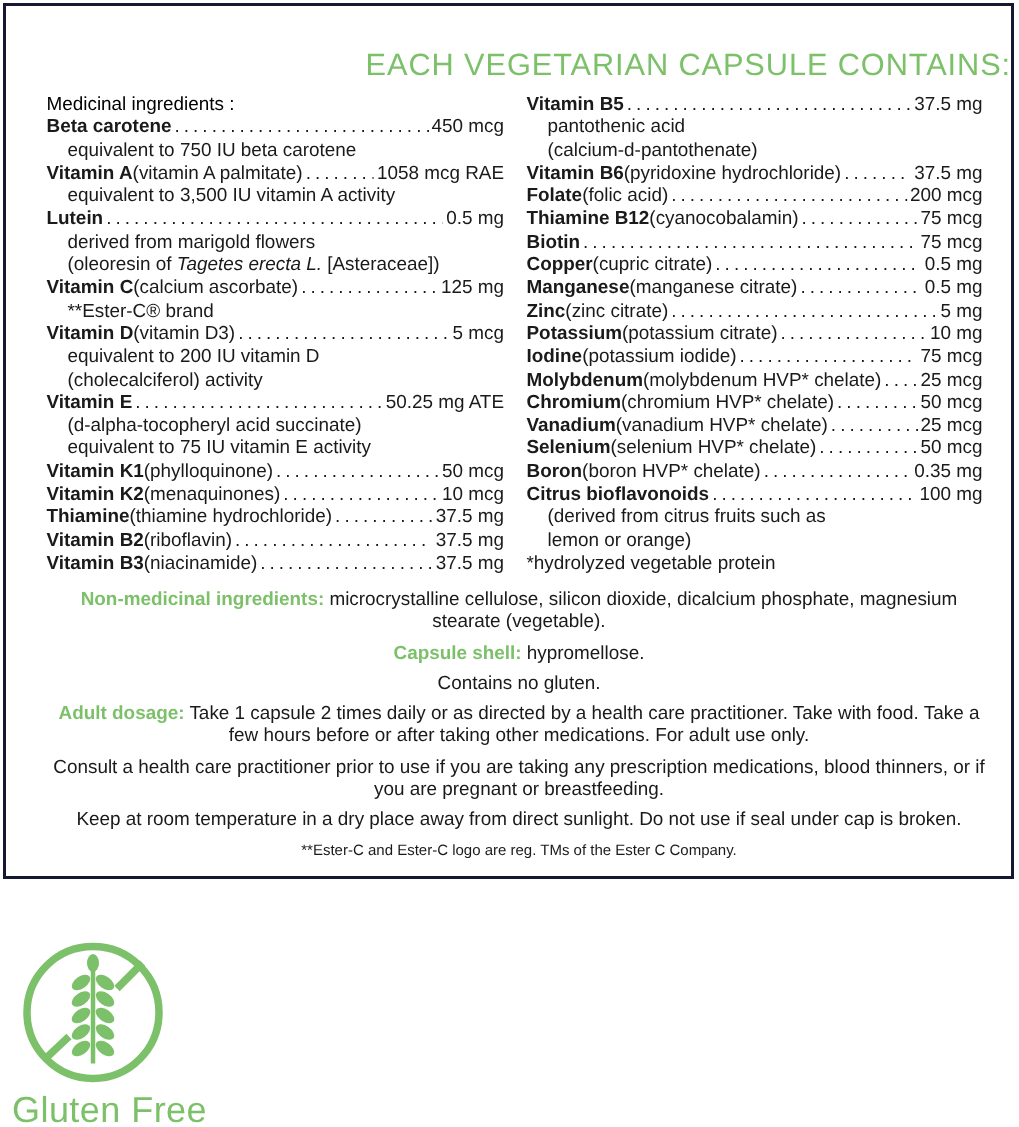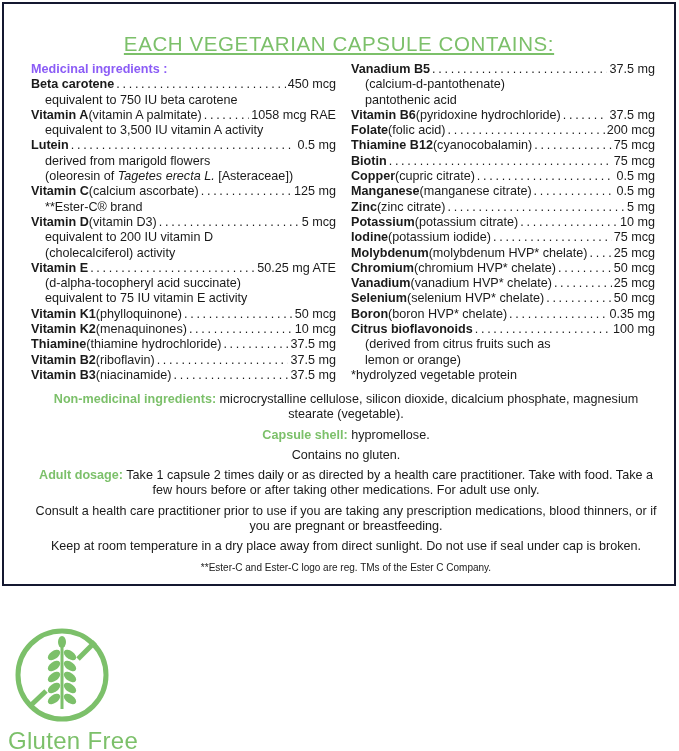--- a/index.html
+++ b/index.html
@@ -1,25 +1,25 @@
 <!DOCTYPE html>
 <html><head>
 <meta charset="utf-8">
 <style>
   html, body { margin:0; padding:0; background:#ffffff; }
   body { width:679px; height:751px; position:relative; overflow:hidden;
          font-family:"Liberation Sans", "DejaVu Sans", sans-serif; color:#1a1a1a; }
   .panel { position:absolute; left:2px; top:2px; width:670px; height:580px;
            border:2px solid #141830; box-sizing:content-box; background:#fff; }
-  .title { position:absolute; left:0; right:0; top:28px; text-align:center;
-           font-size:20.5px; letter-spacing:0.6px; color:#7cc06a; font-weight:normal;text-decoration:underline; }
+  .title { position:absolute; left:0; right:0; top:28px; text-align:right;
+           font-size:20.5px; letter-spacing:0.6px; color:#7cc06a; font-weight:normal; }
   .col { position:absolute; font-size:12.6px; line-height:15.3px; }
   .col-left { left:27px; top:58px; width:305px; }
   .col-right { left:347px; top:58px; width:304px; }
-  .hdr { color:#8b5cf6; font-weight:bold; }
+  .hdr { color:#000000; font-weight:normal; }
   .row { display:flex; white-space:nowrap; align-items:baseline; }
   .row .name { font-weight:bold; }
   .row .desc { font-weight:normal; }
   .row .dots { flex:1; overflow:hidden; margin:0 2px; letter-spacing:2.2px; color:#1a1a1a; }
   .row .dots::before { content:". . . . . . . . . . . . . . . . . . . . . . . . . . . . . . . . . . . . . . . . . . . . . . . . . . . . . . . . . . . . . . . . . . . . . . . . . ."; letter-spacing:-0.4px; }
   .row .amt { font-weight:normal; }
   .sub { padding-left:14px; white-space:nowrap; }
   .sub i { font-style:italic; }
   .footnote-hvp { white-space:nowrap; }
   .bottom { position:absolute; left:27px; top:388px; width:630px; font-size:12.6px; line-height:15.3px; }
@@ -113,27 +113,27 @@
           <span class="desc"> (niacinamide)</span>
           <span class="dots"></span>
           <span class="amt">37.5 mg</span>
         </div>
       </div>
   </div>
 
   <div class="col col-right">
     <div id="right-list">
         <div class="row">
-          <span class="name">Vanadium B5</span>
-          <span class="desc"></span>
-          <span class="dots"></span>
-          <span class="amt">37.5 mg</span>
-        </div>
+          <span class="name">Vitamin B5</span>
+          <span class="desc"></span>
+          <span class="dots"></span>
+          <span class="amt">37.5 mg</span>
+        </div>
+        <div class="sub">pantothenic acid</div>
         <div class="sub">(calcium-d-pantothenate)</div>
-        <div class="sub">pantothenic acid</div>
         <div class="row">
           <span class="name">Vitamin B6</span>
           <span class="desc"> (pyridoxine hydrochloride)</span>
           <span class="dots"></span>
           <span class="amt">37.5 mg</span>
         </div>
         <div class="row">
           <span class="name">Folate</span>
           <span class="desc"> (folic acid)</span>
           <span class="dots"></span>

